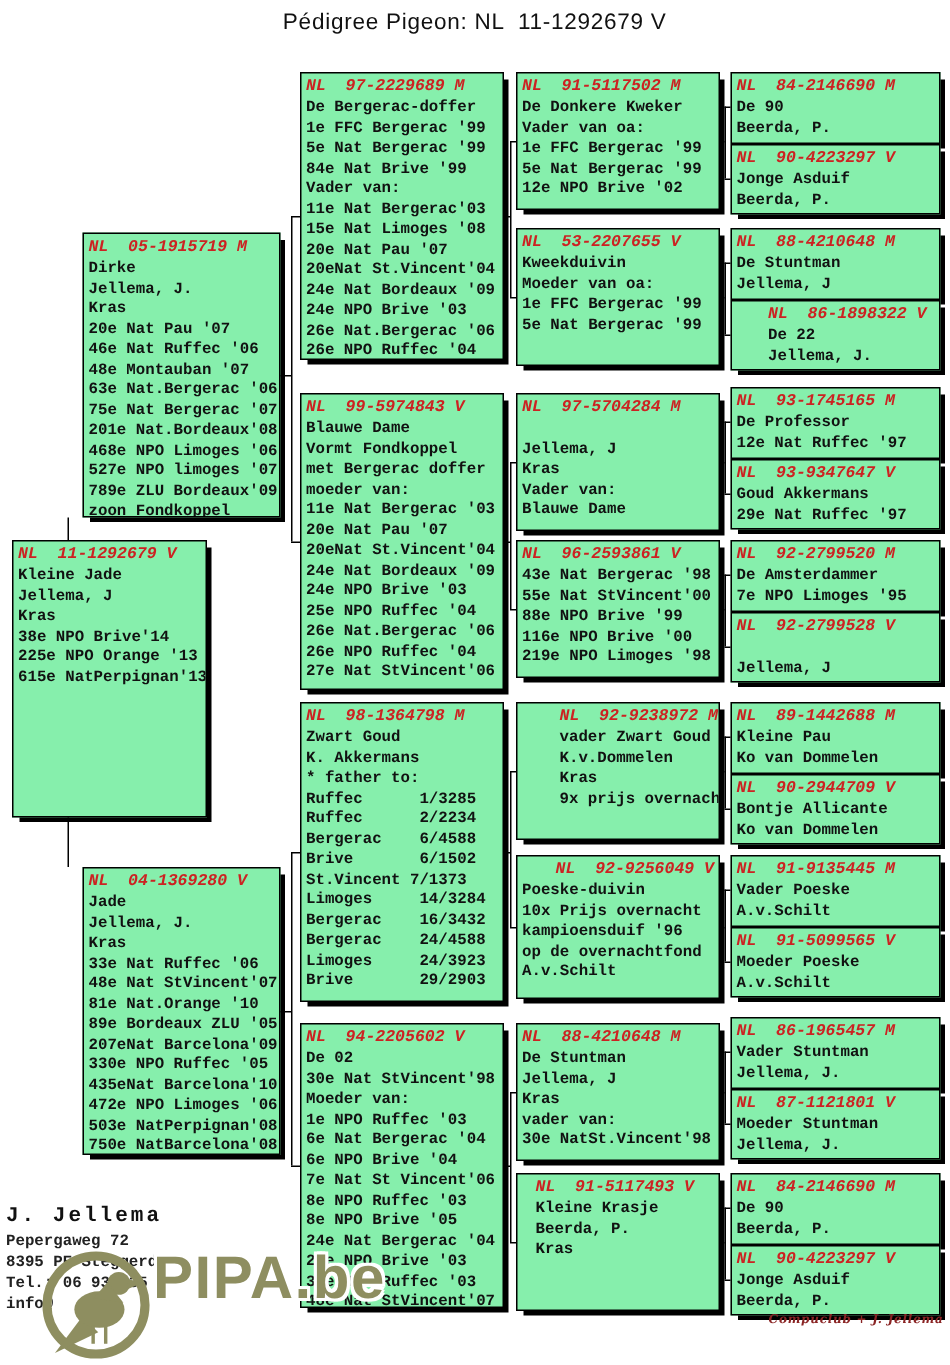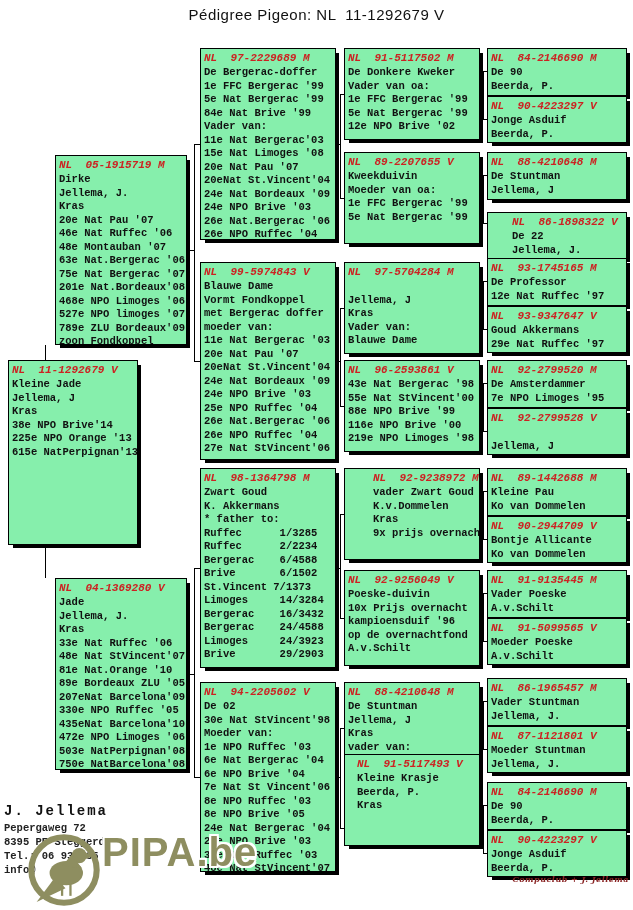--- a/index.html
+++ b/index.html
@@ -144,21 +144,21 @@
       </div>
       <div class="box" style="left: 344px; top: 48px; width: 136px; height: 92px;">
         <div class="box-header" style="color: rgb(204, 34, 34);">NL  91-5117502 M</div>
         <div class="ln">De Donkere Kweker</div>
         <div class="ln">Vader van oa:</div>
         <div class="ln">1e FFC Bergerac '99</div>
         <div class="ln">5e Nat Bergerac '99</div>
         <div class="ln">12e NPO Brive '02</div>
       </div>
       <div class="box" style="left: 344px; top: 152px; width: 136px; height: 92px;">
-        <div class="box-header" style="color: rgb(204, 34, 34);">NL  89-2207655 V</div>
+        <div class="box-header" style="color: rgb(204, 34, 34);">NL  53-2207655 V</div>
         <div class="ln">Kweekduivin</div>
         <div class="ln">Moeder van oa:</div>
         <div class="ln">1e FFC Bergerac '99</div>
         <div class="ln">5e Nat Bergerac '99</div>
       </div>
       <div class="box" style="left: 344px; top: 262px; width: 136px; height: 92px;">
         <div class="box-header" style="color: rgb(204, 34, 34);">NL  97-5704284 M</div>
         <div class="ln">&nbsp;</div>
         <div class="ln">Jellema, J</div>
         <div class="ln">Kras</div>
@@ -174,57 +174,57 @@
         <div class="ln">219e NPO Limoges '98</div>
       </div>
       <div class="box" style="left: 344px; top: 468px; width: 136px; height: 92px; padding-left: 28px;">
         <div class="box-header" style="color: rgb(204, 34, 34);">NL  92-9238972 M</div>
         <div class="ln">vader Zwart Goud</div>
         <div class="ln">K.v.Dommelen</div>
         <div class="ln">Kras</div>
         <div class="ln">9x prijs overnacht</div>
       </div>
       <div class="box" style="left: 344px; top: 570px; width: 136px; height: 96px;">
-        <div class="box-header" style="color: rgb(204, 34, 34);">NL  92-9256049 V</div>
+        <div class="box-header" style="color: rgb(204, 34, 34); text-align: right;">NL  92-9256049 V</div>
         <div class="ln">Poeske-duivin</div>
         <div class="ln">10x Prijs overnacht</div>
         <div class="ln">kampioensduif '96</div>
         <div class="ln">op de overnachtfond</div>
         <div class="ln">A.v.Schilt</div>
       </div>
       <div class="box" style="left: 344px; top: 682px; width: 136px; height: 92px;">
         <div class="box-header" style="color: rgb(204, 34, 34);">NL  88-4210648 M</div>
         <div class="ln">De Stuntman</div>
         <div class="ln">Jellema, J</div>
         <div class="ln">Kras</div>
         <div class="ln">vader van:</div>
         <div class="ln">30e NatSt.Vincent'98</div>
       </div>
-      <div class="box" style="left: 344px; top: 754px; width: 136px; height: 92px; padding-left: 12px;">
+      <div class="box" style="left: 344px; top: 782px; width: 136px; height: 92px; padding-left: 12px;">
         <div class="box-header" style="color: rgb(204, 34, 34);">NL  91-5117493 V</div>
         <div class="ln">Kleine Krasje</div>
         <div class="ln">Beerda, P.</div>
         <div class="ln">Kras</div>
       </div>
       <div class="box" style="left: 487px; top: 48px; width: 140px; height: 48px;">
         <div class="box-header" style="color: rgb(204, 34, 34);">NL  84-2146690 M</div>
         <div class="ln">De 90</div>
         <div class="ln">Beerda, P.</div>
       </div>
       <div class="box" style="left: 487px; top: 96px; width: 140px; height: 47px;">
         <div class="box-header" style="color: rgb(204, 34, 34);">NL  90-4223297 V</div>
         <div class="ln">Jonge Asduif</div>
         <div class="ln">Beerda, P.</div>
       </div>
       <div class="box" style="left: 487px; top: 152px; width: 140px; height: 48px;">
         <div class="box-header" style="color: rgb(204, 34, 34);">NL  88-4210648 M</div>
         <div class="ln">De Stuntman</div>
         <div class="ln">Jellema, J</div>
       </div>
-      <div class="box" style="left: 487px; top: 212px; width: 140px; height: 47px; padding-left: 24px;">
+      <div class="box" style="left: 487px; top: 200px; width: 140px; height: 47px; padding-left: 24px;">
         <div class="box-header" style="color: rgb(204, 34, 34);">NL  86-1898322 V</div>
         <div class="ln">De 22</div>
         <div class="ln">Jellema, J.</div>
       </div>
       <div class="box" style="left: 487px; top: 258px; width: 140px; height: 48px;">
         <div class="box-header" style="color: rgb(204, 34, 34);">NL  93-1745165 M</div>
         <div class="ln">De Professor</div>
         <div class="ln">12e Nat Ruffec '97</div>
       </div>
       <div class="box" style="left: 487px; top: 306px; width: 140px; height: 47px;">

